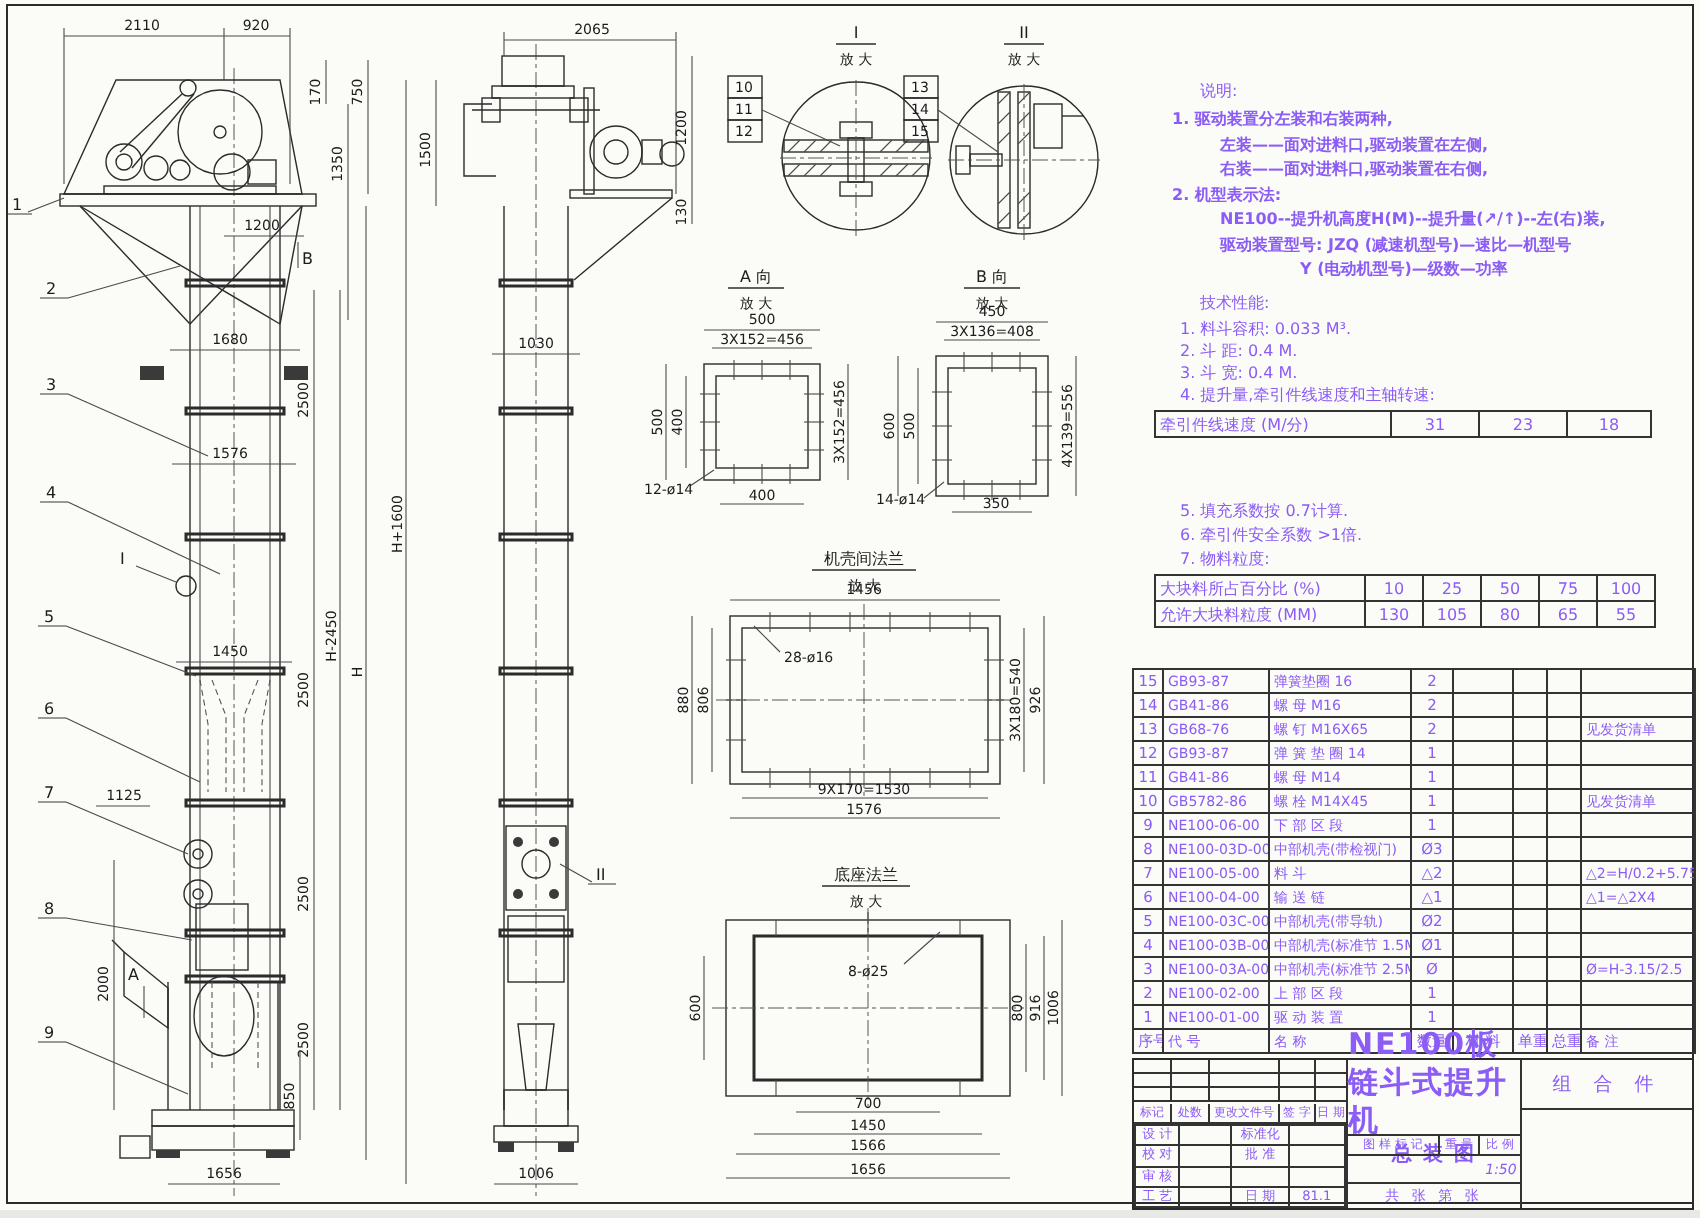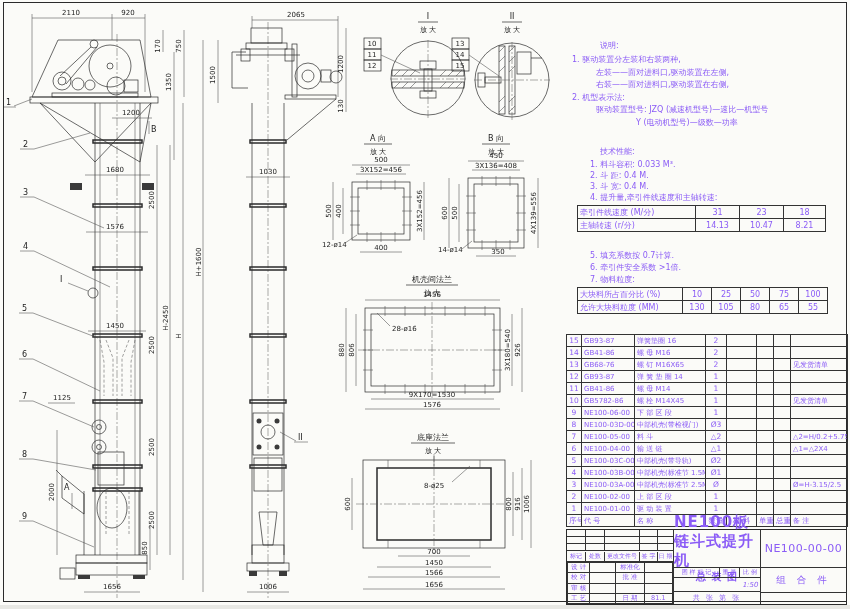--- a/index.html
+++ b/index.html
@@ -455,25 +455,26 @@
       <line class="dim" x1="377" y1="567" x2="491" y2="567"></line>
       <text class="t7" text-anchor="middle" x="434" y="565">1450</text>
       <line class="dim" x1="368" y1="577" x2="500" y2="577"></line>
       <text class="t7" text-anchor="middle" x="434" y="575">1566</text>
       <line class="dim" x1="363" y1="589" x2="505" y2="589"></line>
       <text class="t7" text-anchor="middle" x="434" y="587">1656</text>
     </g>
   </svg>
 
   <div class="rp" style="left:600px;top:40px;">说明:</div>
-  <div class="rp" style="left:572px;top:54px;">
+  <div class="rp" style="left:586px;top:54px;font-weight:bold;">
     <div>1. 驱动装置分左装和右装两种,</div>
     <div class="ind1">左装——面对进料口,驱动装置在左侧,</div>
     <div class="ind1">右装——面对进料口,驱动装置在右侧,</div>
     <div>2. 机型表示法:</div>
+    <div class="ind1">NE100--提升机高度H(M)--提升量(↗/↑)--左(右)装,</div>
     <div class="ind1">驱动装置型号: JZQ (减速机型号)—速比—机型号</div>
     <div class="ind2" style="margin-left:64px;">Y (电动机型号)—级数—功率</div>
   </div>
   <div class="rp" style="left:600px;top:146px;">技术性能:</div>
   <div class="rp" style="left:590px;top:159px;line-height:11px;">
     <div>1. 料斗容积: 0.033 M³.</div>
     <div>2. 斗  距: 0.4 M.</div>
     <div>3. 斗  宽: 0.4 M.</div>
     <div>4. 提升量,牵引件线速度和主轴转速:</div>
   </div>
@@ -484,26 +485,20 @@
         <col style="width:44px;">
         <col style="width:44px;">
         <col style="width:42px;">
       </colgroup>
     <tbody>
         <tr>
           <td>牵引件线速度 (M/分)</td>
           <td>31</td>
           <td>23</td>
           <td>18</td>
-        </tr>
-        <tr>
-          <td>主轴转速  (r/分)</td>
-          <td>14.13</td>
-          <td>10.47</td>
-          <td>8.21</td>
         </tr>
       </tbody>
   </table>
 
   <div class="rp" style="left:590px;top:250px;line-height:12px;">
     <div>5. 填充系数按 0.7计算.</div>
     <div>6. 牵引件安全系数 &gt;1倍.</div>
     <div>7. 物料粒度:</div>
   </div>
 
@@ -791,18 +786,17 @@
       <div class="mrow" style="height:13px;font-size:7px;align-items:center;">
         <div style="width:15px;"></div>
           <div style="width:15px;"></div>
           <div style="width:14px;"></div>
         <div style="width:19px;"></div>
         <div style="flex:1;font-style:italic;">1:50</div>
       </div>
       <div class="sheets">共  张  第  张</div>
     </div>
     <div class="col-r">
-      <div class="dno">NE100-00-00</div>
       <div class="asm">组 合 件</div>
       <div style="flex:1;"></div>
     </div>
   </div>
 </div>
 
 </body></html>

